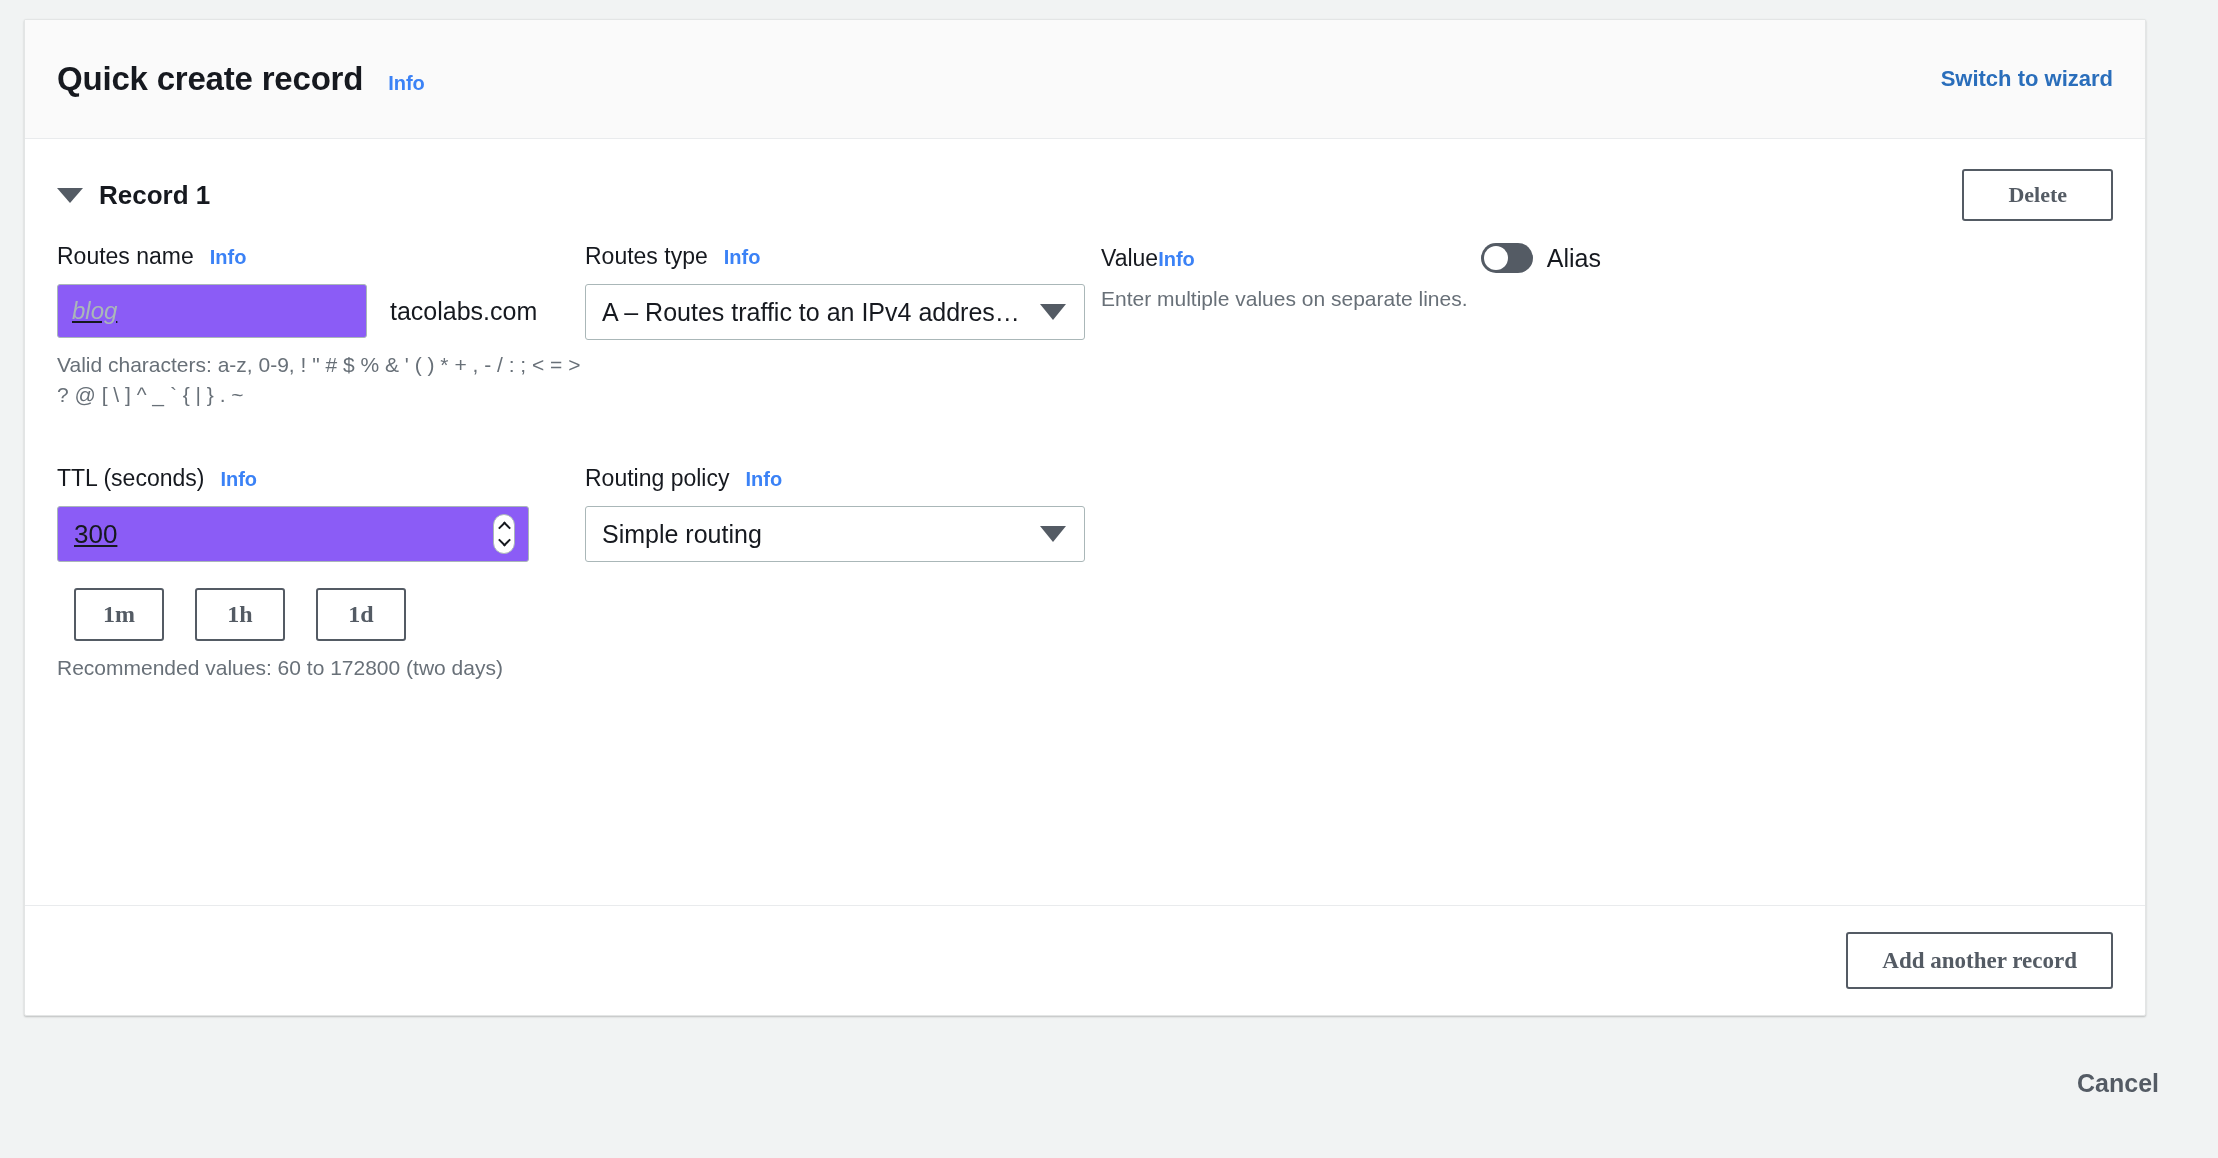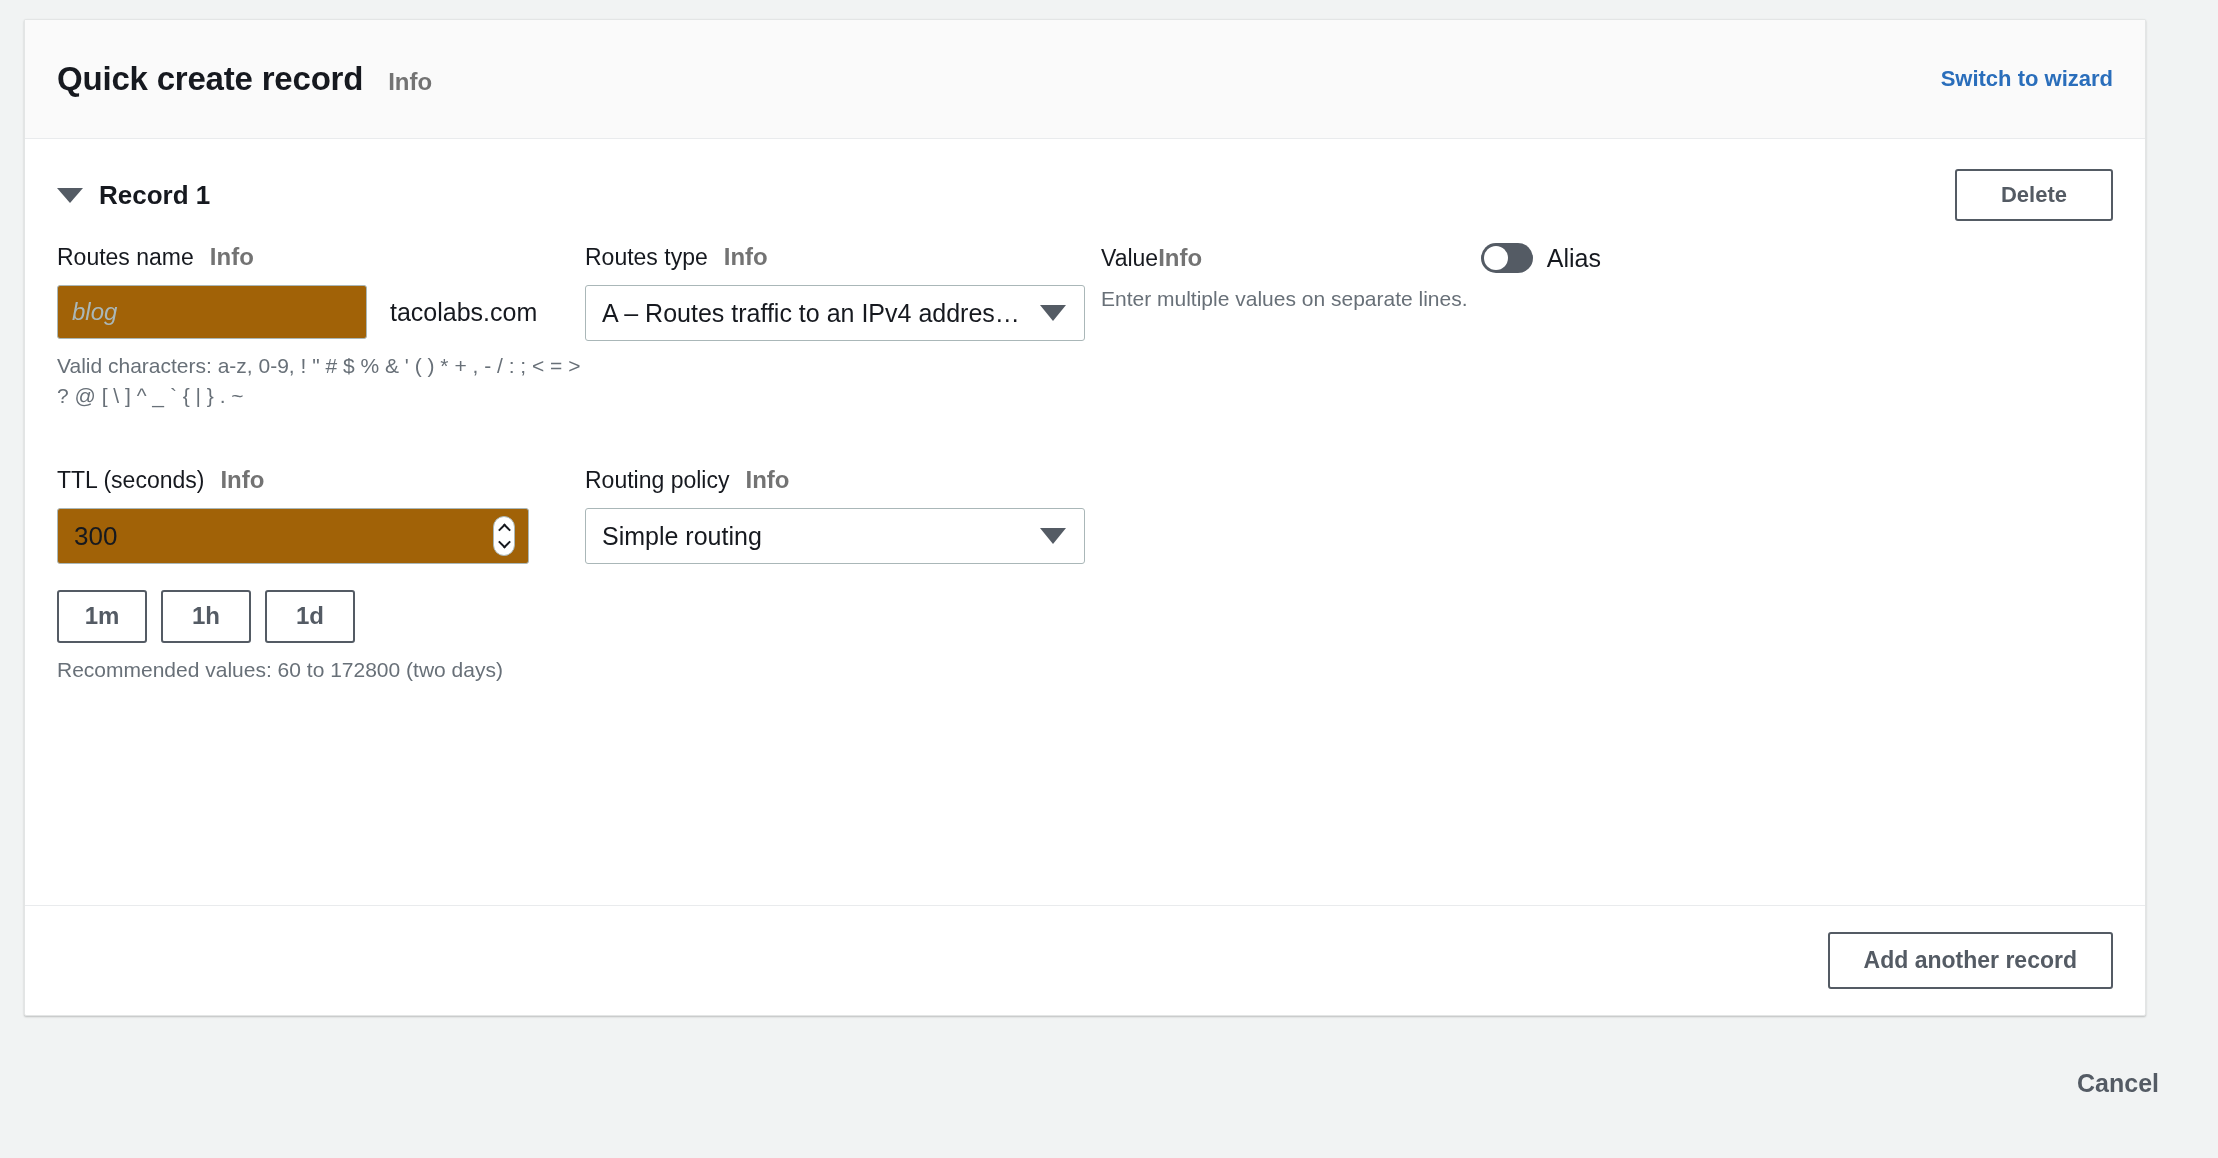--- a/index.html
+++ b/index.html
@@ -49,23 +49,23 @@
     align-items: baseline;
     gap: 25px;
   }
   .page-title {
     font-size: 33px;
     font-weight: bold;
     color: #16191f;
     letter-spacing: -0.2px;
   }
   .info-link {
-    font-size: 24px;
-    font-weight: bold;
-    color: #737373;
+    font-size: 20px;
+    font-weight: bold;
+    color: #3b82f6;
     cursor: pointer;
   }
   .switch-wizard {
     font-size: 22px;
     font-weight: bold;
     color: #2a6ebb;
     cursor: pointer;
   }
 
   
@@ -93,30 +93,31 @@
     border-top: 15px solid #545b64;
     cursor: pointer;
   }
   .record-title {
     font-size: 26px;
     font-weight: bold;
     color: #16191f;
   }
 
   .btn {
-    font-family: Liberation Sans, sans-serif;
+    font-family: Liberation Serif, serif;
     font-size: 22px;
     font-weight: bold;
     color: #545b64;
     background: #ffffff;
     border: 2px solid #545b64;
     border-radius: 3px;
     padding: 11px 32px;
     cursor: pointer;
     line-height: 1.2;
+    margin-left: 17px;
   }
   .btn-delete { padding: 11px 44px; }
 
   
   .cols {
     display: flex;
     gap: 0;
   }
   .col-name  { width: 528px; flex: none; }
   .col-type  { width: 500px; flex: none; }
@@ -141,22 +142,23 @@
 
   .text-input {
     font-family: "Liberation Sans", sans-serif;
     font-size: 24px;
     color: #16191f;
     width: 100%;
     height: 54px;
     padding: 0 14px;
     border: 1px solid #aab7b8;
     border-radius: 3px;
-    background: #a16207;
+    background: #8b5cf6;
     outline: none;
+    text-decoration: underline;
   }
   .text-input::placeholder {
     color: #aab7b8;
     font-style: italic;
   }
 
   .name-row {
     display: flex;
     align-items: center;
     gap: 23px;

